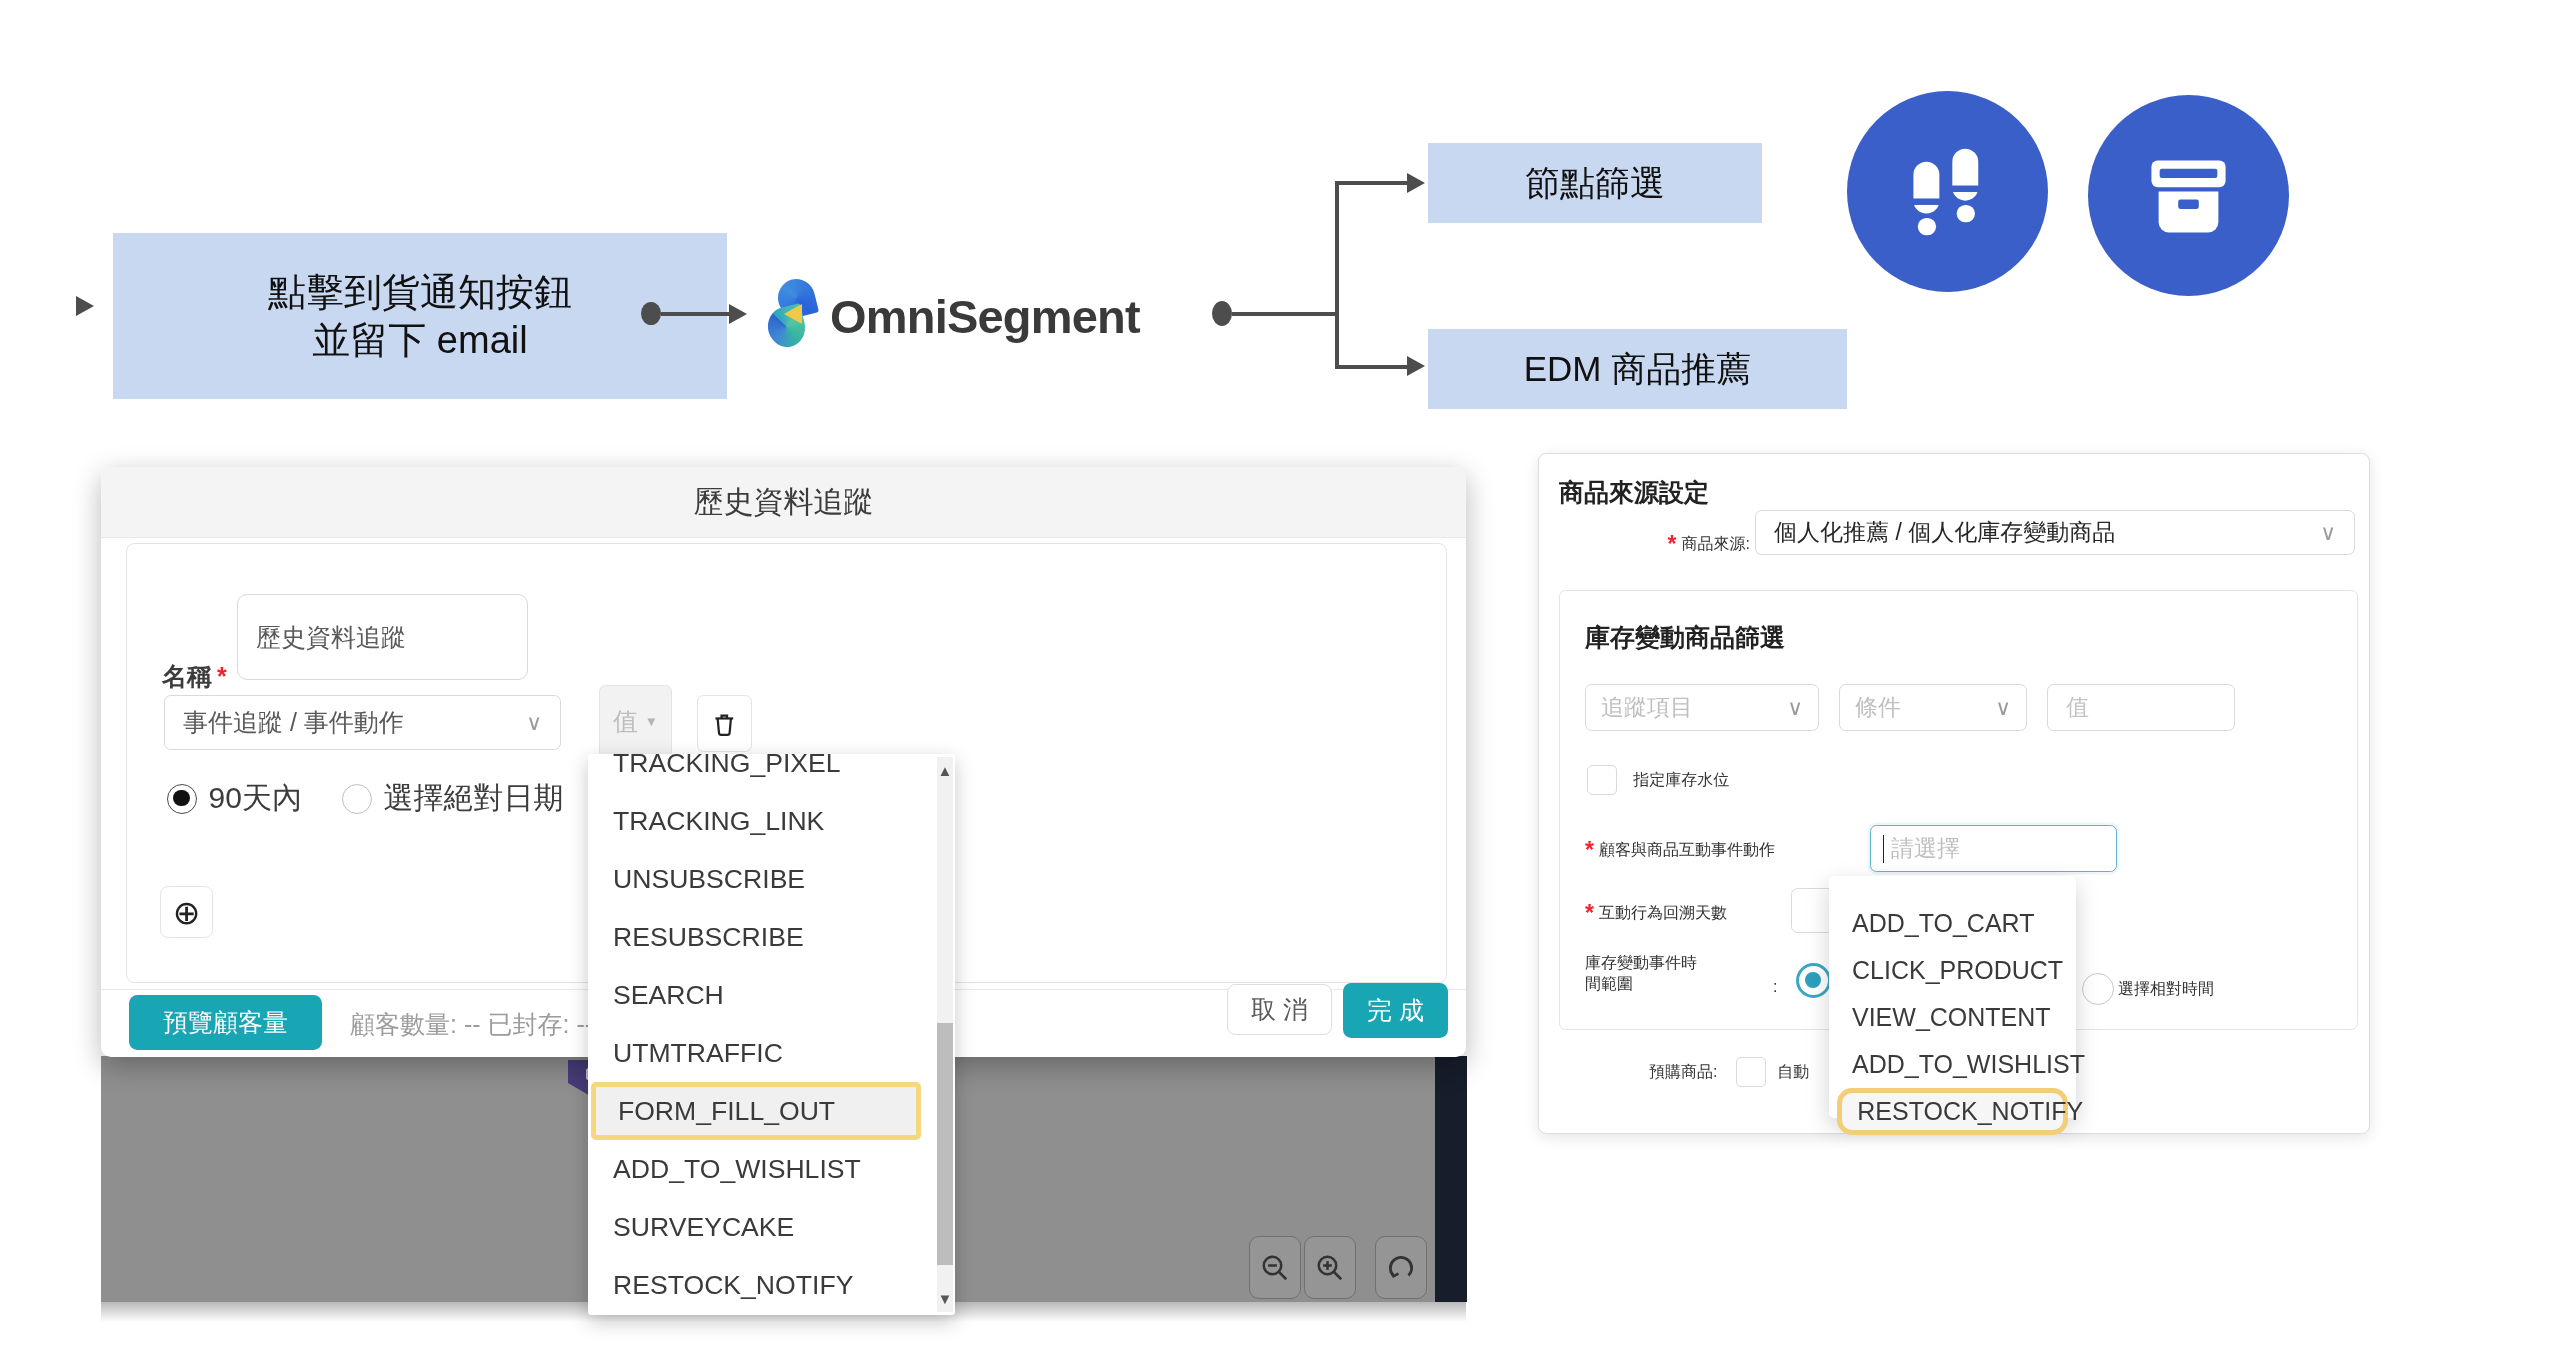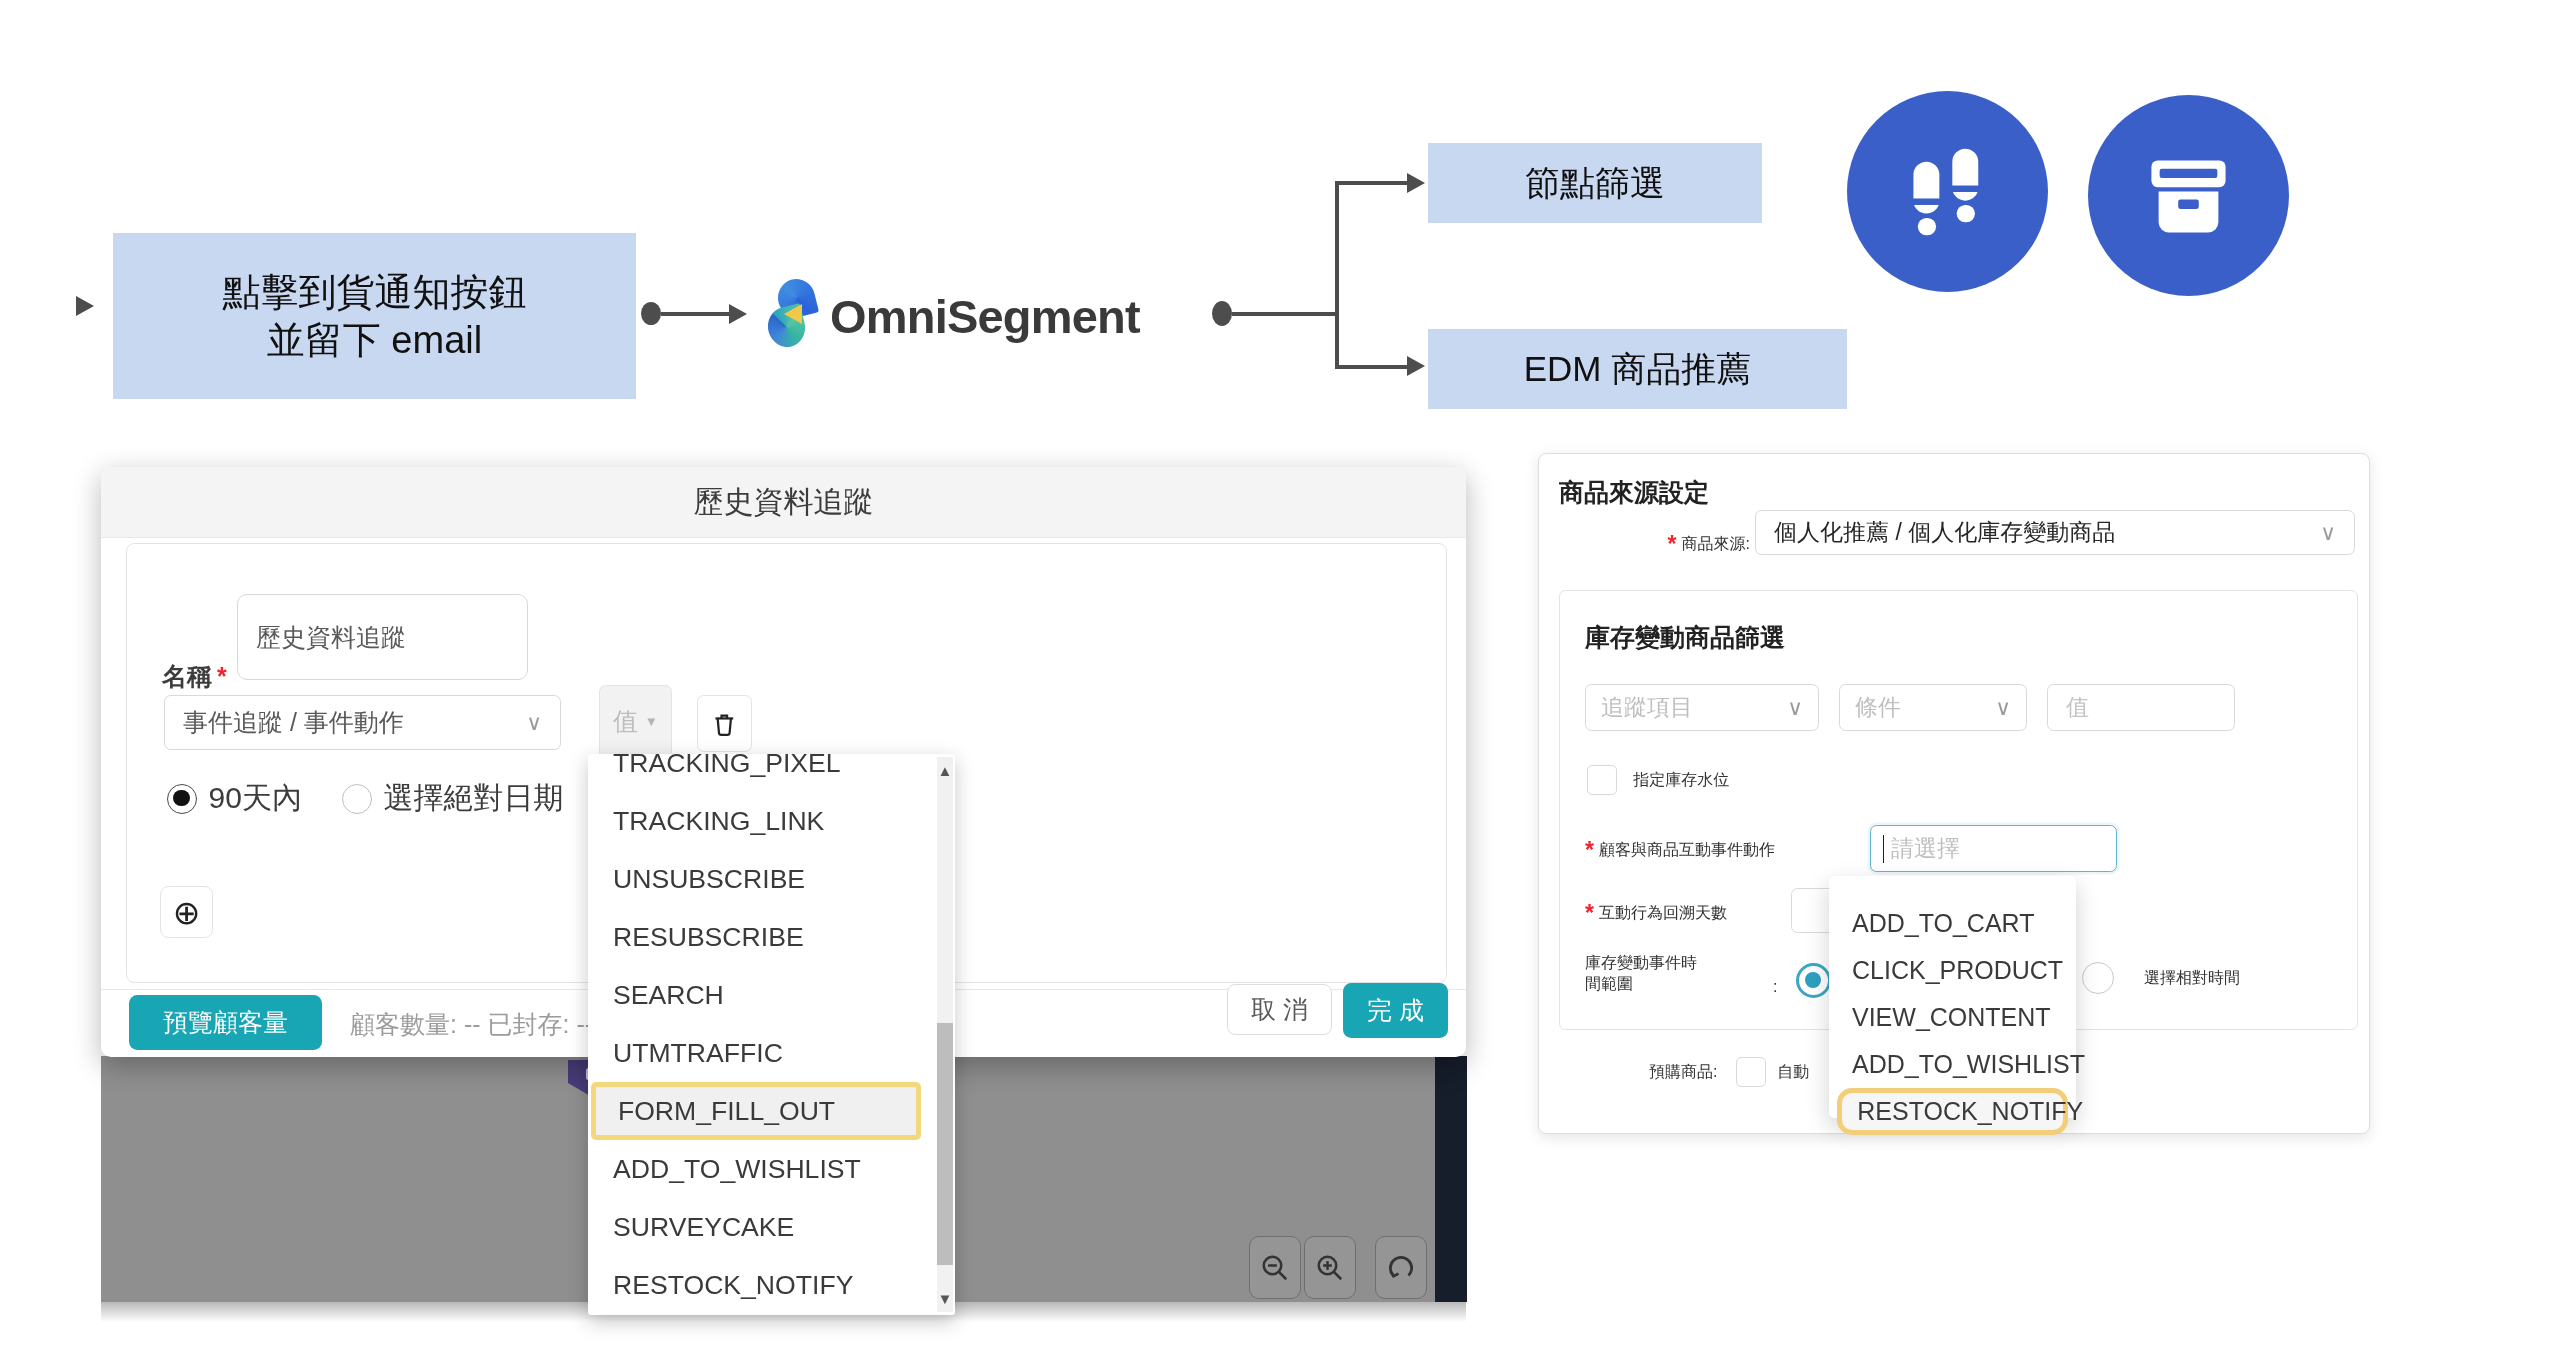--- a/index.html
+++ b/index.html
@@ -78,21 +78,21 @@
   .plain-radio{width:32px;height:32px;border:1.7px solid #c9c9c9;border-radius:50%;box-sizing:border-box;background:#fff;flex:none;}
   .caret-line{width:1.7px;background:#222;}
 </style>
 </head>
 <body>
 
 <div class="canvas">
 
   <div class="abs arrow-r" style="left:76px;top:296px;"></div>
 
-  <div class="abs flow-box flexc" style="left:113px;top:233px;width:523px;height:166px;">
+  <div class="abs flow-box flexc" style="left:113px;top:233px;width:614px;height:166px;">
     <div>
       <div style="font-size:38px;line-height:48px;">點擊到貨通知按鈕</div>
       <div style="font-size:38px;line-height:48px;">並留下 email</div>
     </div>
   </div>
 
   <div class="abs flow-dot" style="left:641px;top:302px;width:20px;height:23px;"></div>
   <div class="abs flow-line" style="left:661px;top:312px;width:68px;height:4.2px;"></div>
   <div class="abs arrow-r" style="left:729px;top:304px;"></div>
 
@@ -333,21 +333,21 @@
 
       <div class="abs" style="left:25px;top:362px;width:183px;">
         <div class="p-label">庫存變動事件時</div>
         <div class="p-label">間範圍</div>
       </div>
       <span class="abs p-label" style="left:213px;top:387px;">:</span>
       <label class="abs flexl" style="left:236px;top:372px;gap:13.3px;cursor:pointer;">
         <span class="teal-radio"></span>
         <span class="p-label">65天</span>
       </label>
-      <label class="abs flexl" style="left:522px;top:371px;gap:30px;cursor:pointer;">
+      <label class="abs flexl" style="left:522px;top:382px;gap:4px;cursor:pointer;">
         <span class="plain-radio"></span>
         <span class="p-label">選擇相對時間</span>
       </label>
     </div>
 
     <div class="abs flexl" style="left:110px;top:603px;gap:11.6px;">
       <span class="p-label">預購商品:</span>
       <span class="checkbox" style="width:30px;height:30px;margin-left:6.6px;"></span>
       <span class="p-label">自動</span>
     </div>

